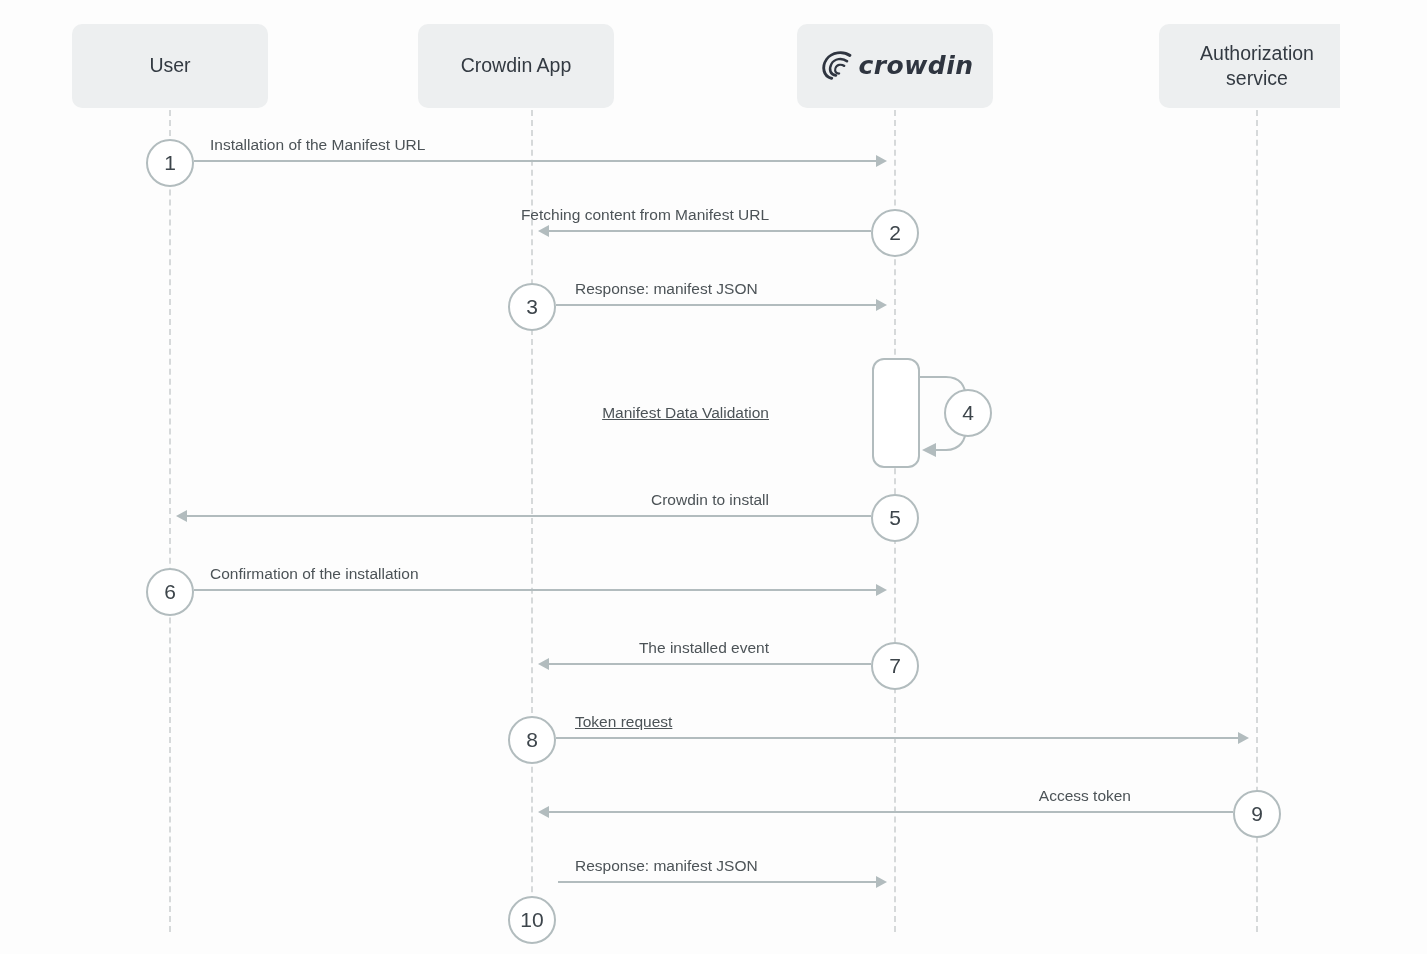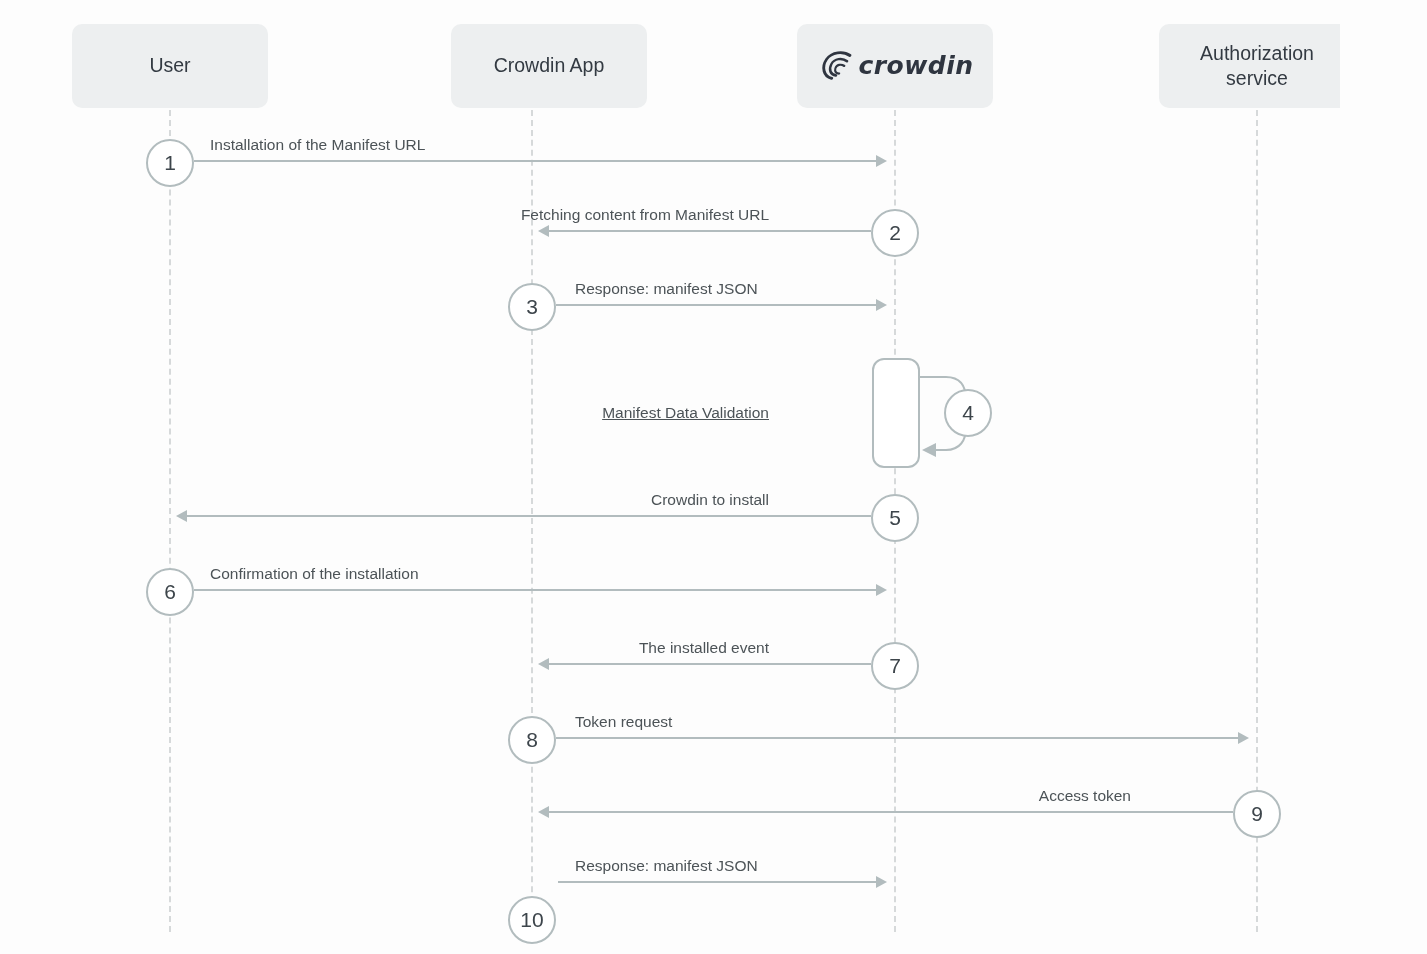--- a/index.html
+++ b/index.html
@@ -79,21 +79,21 @@
 <div class="canvas">
 
   <div class="lifeline" style="left:169px;"></div>
   <div class="lifeline" style="left:531px;"></div>
   <div class="lifeline" style="left:894px;"></div>
   <div class="lifeline" style="left:1256px;"></div>
 
   <div class="actor" style="left:72px;">
     <span>User</span>
   </div>
-  <div class="actor" style="left:451px;">
+  <div class="actor" style="left:418px;">
     <span>Crowdin App</span>
   </div>
   <div class="actor" style="left:797px;">
     <span class="logo-wrap">
       <svg width="38" height="36" viewBox="0 0 40 36">
         <g fill="none" stroke="#2f3540" stroke-linecap="round" transform="skewX(-10) translate(7,1)">
           <path stroke-width="3" d="M30 6 C 22 1, 10 2, 6 10 C 2 18, 6 28, 15 30"></path>
           <path stroke-width="2.6" d="M28 12 C 22 8, 14 9, 12 15 C 10 21, 13 26, 19 27"></path>
           <path stroke-width="2.2" d="M26 17 C 22 14.5, 17.5 15.5, 17 19.5 C 16.6 23, 19 25, 22 25"></path>
         </g>
@@ -136,21 +136,21 @@
   <div class="msg-label" style="left:210px; top:565px;">Confirmation of the installation</div>
   <div class="msg-line" style="left:194px; top:589px; width:682px;"></div>
   <div class="head-r" style="left:876px; top:584px;"></div>
   <div class="num" style="left:146px; top:568px;">6</div>
 
   <div class="msg-label right" style="right:571px; top:639px;">The installed event</div>
   <div class="head-l" style="left:538px; top:658px;"></div>
   <div class="msg-line" style="left:549px; top:663px; width:322px;"></div>
   <div class="num" style="left:871px; top:642px;">7</div>
 
-  <div class="msg-label" style="left:575px; top:713px;">Token request</div>
+  <div class="msg-label" style="left:575px; top:713px;text-decoration:underline;">Token request</div>
   <div class="msg-line" style="left:556px; top:737px; width:682px;"></div>
   <div class="head-r" style="left:1238px; top:732px;"></div>
   <div class="num" style="left:508px; top:716px;">8</div>
 
   <div class="msg-label right" style="right:209px; top:787px;">Access token</div>
   <div class="head-l" style="left:538px; top:806px;"></div>
   <div class="msg-line" style="left:549px; top:811px; width:684px;"></div>
   <div class="num" style="left:1233px; top:790px;">9</div>
 
   <div class="msg-label" style="left:575px; top:857px;">Response: manifest JSON</div>

